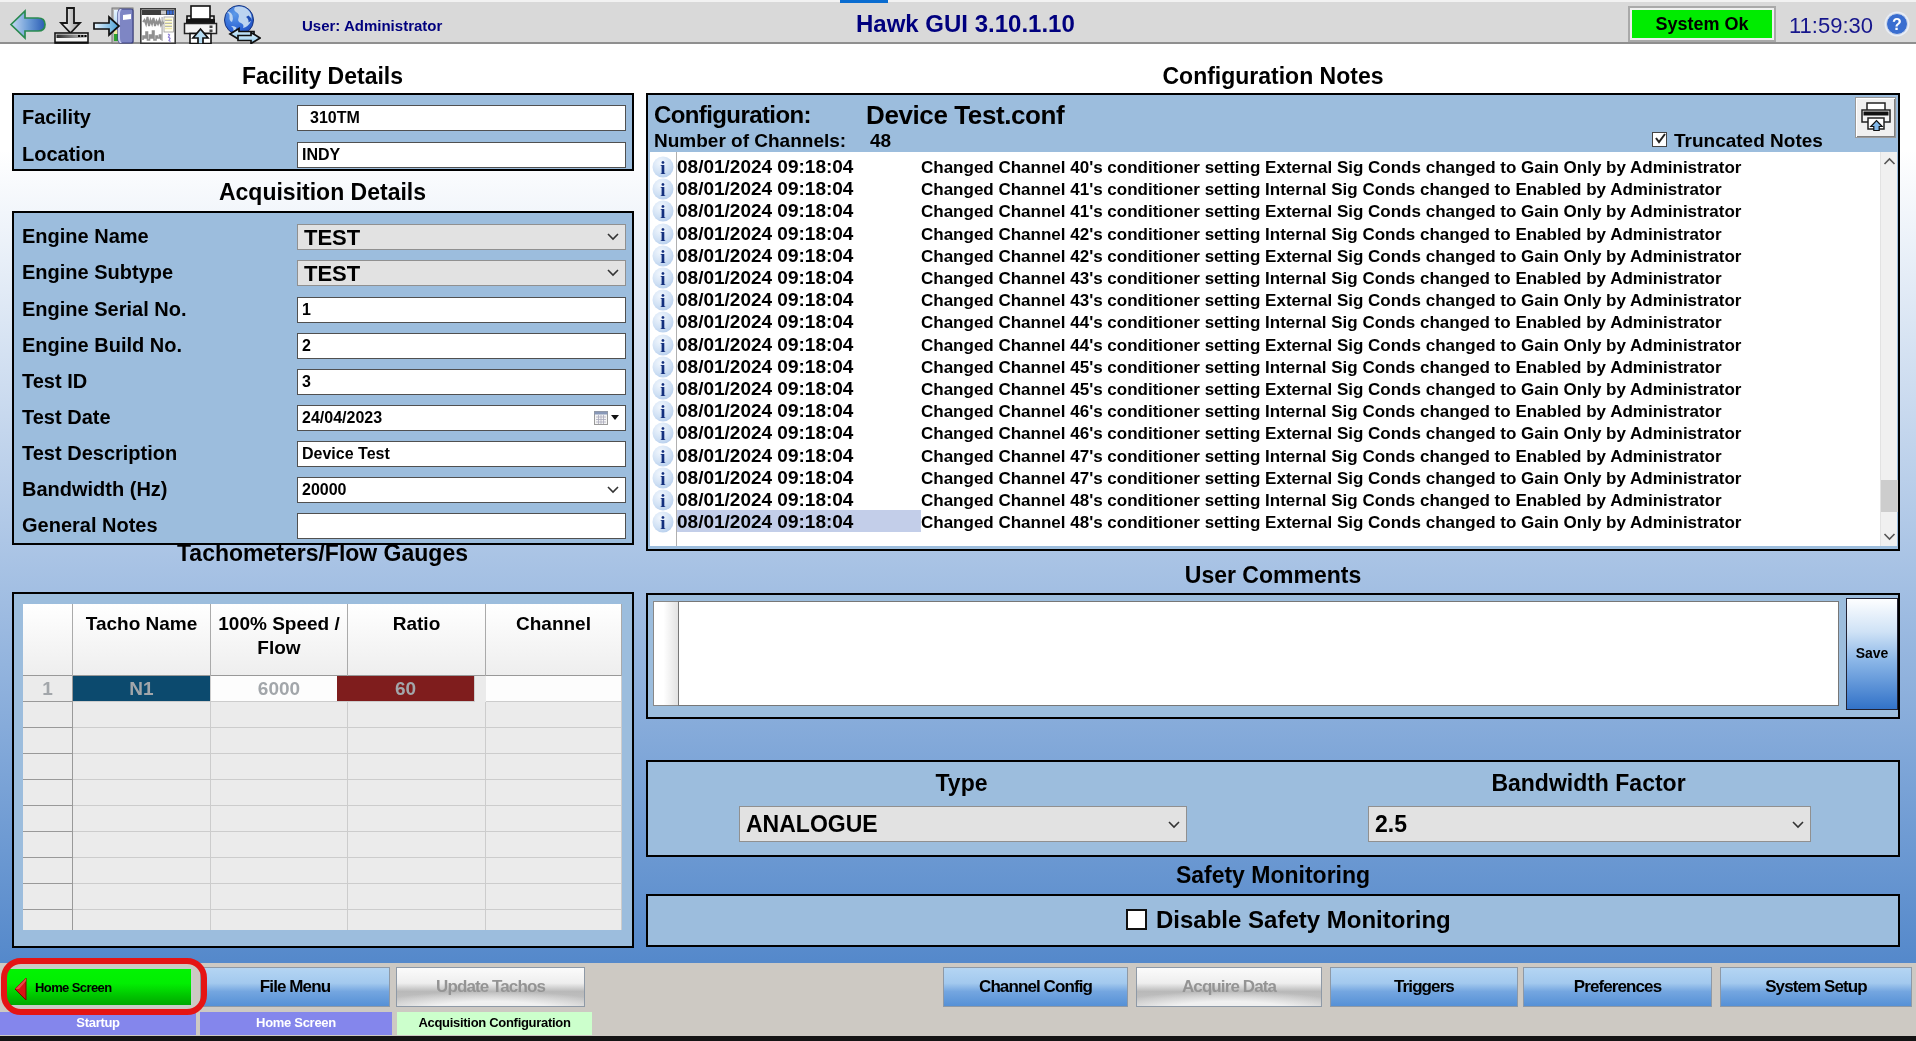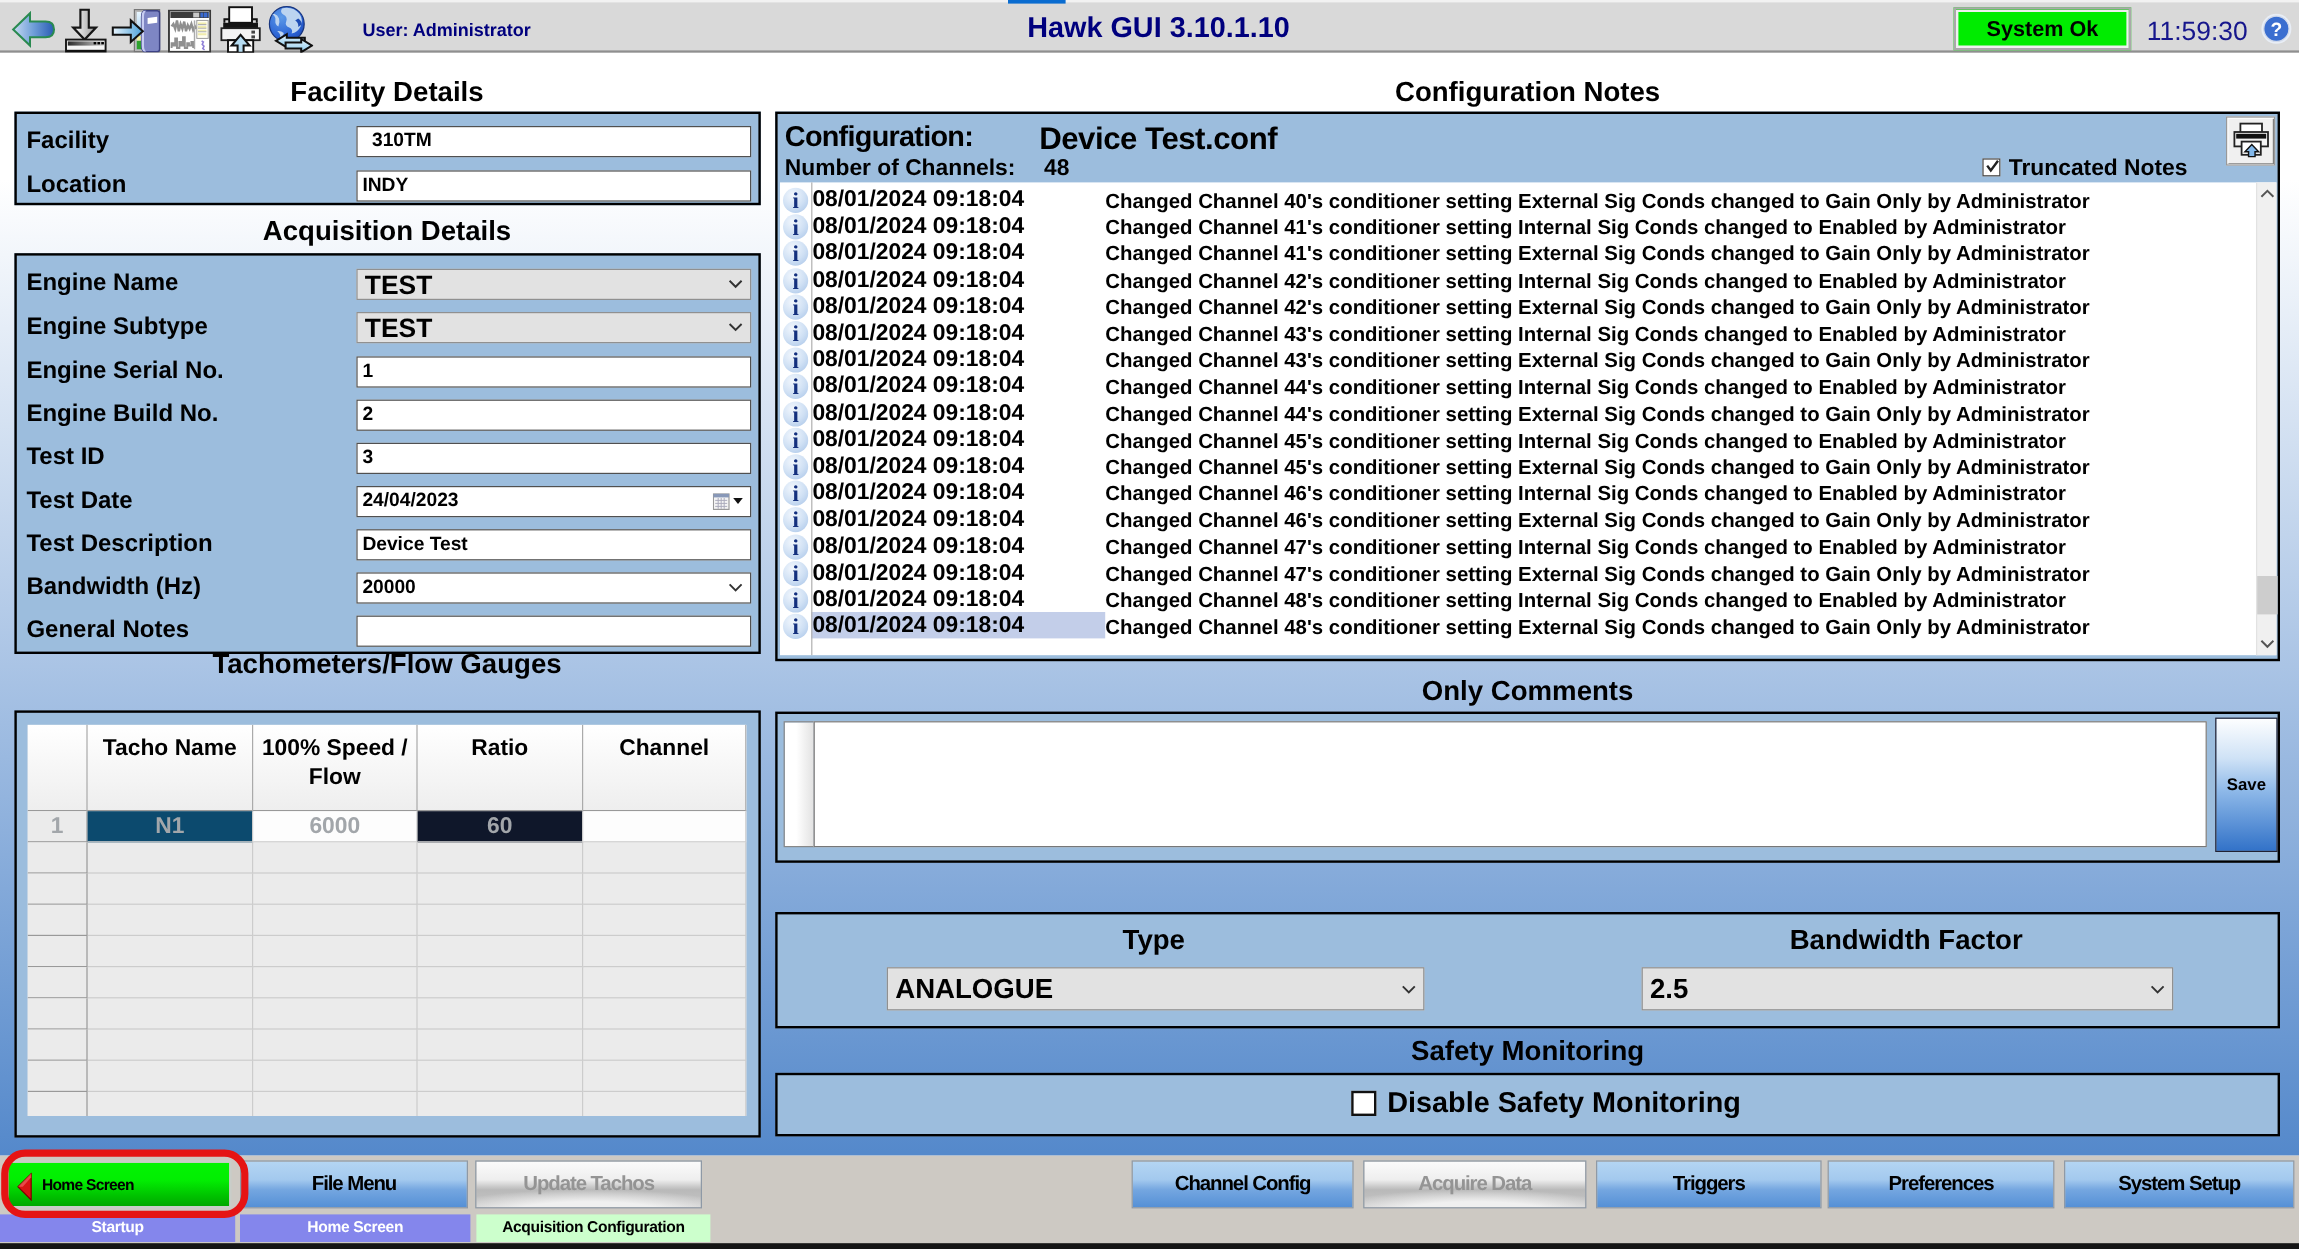--- a/index.html
+++ b/index.html
@@ -266,21 +266,21 @@
           <div class="thc" style="left:0;width:50px;"></div>
           <div class="thc" style="left:50px;width:138px;">Tacho Name</div>
           <div class="thc" style="left:188px;width:137px;">100% Speed /<br>Flow</div>
           <div class="thc" style="left:463px;width:136px;">Channel</div>
           <div class="thc" style="left:325px;width:138px;">Ratio</div>
         </div>
         <div class="trow t1" style="top:72px;">
           <div class="tdc tnum" style="left:0;width:50px;">1</div>
           <div class="tdc" style="left:50px;width:138px;background:#0c4a6e;">N1</div>
           <div class="tdc" style="left:188px;width:137px;background:#fdfdfd;">6000</div>
-          <div class="tdc" style="left:325px;width:138px;background:#0f172a;">60</div>
+          <div class="tdc" style="left:314px;width:138px;background:#7f1d1d;">60</div>
           <div class="tdc" style="left:463px;width:136px;background:#fdfdfd;"></div>
         </div>
         <div class="trow" style="top:98px;height:26px;">
           <div class="tdc tnum" style="left:0;width:50px;"></div>
           <div class="tdc" style="left:50px;width:138px;"></div>
           <div class="tdc" style="left:188px;width:137px;"></div>
           <div class="tdc" style="left:325px;width:138px;"></div>
           <div class="tdc" style="left:463px;width:136px;"></div>
         </div>
         <div class="trow" style="top:124px;height:26px;">
@@ -486,21 +486,21 @@
               <path d="M1.5 7 L6.5 2 L11.5 7" stroke="#555" stroke-width="1.6" fill="none"></path>
             </svg>
         <svg style="position:absolute;left:2px;bottom:5px" width="13" height="9" viewBox="0 0 13 9">
               <path d="M1.5 2 L6.5 7 L11.5 2" stroke="#555" stroke-width="1.6" fill="none"></path>
             </svg>
         <div style="position:absolute;left:0;top:328px;width:17px;height:32px;background:#cdcdcd;"></div>
       </div>
     </div>
   </div>
 
-  <div class="sect-title" id="t-comments">Only Comments</div>
+  <div class="sect-title" id="t-comments">User Comments</div>
   <div class="panel" id="p-comments">
     <div style="position:absolute;left:5px;top:6px;width:26px;height:105px;background:linear-gradient(to right,#ffffff 40%,#e2e2e2);border:1px solid #888;"></div>
     <div style="position:absolute;left:30px;top:6px;width:1161px;height:105px;background:#fff;border:1px solid #777;"></div>
     <div style="position:absolute;left:1198px;top:3px;width:52px;height:112px;background:linear-gradient(to bottom,#fdfeff 0%,#cfe2f6 30%,#8db8e8 55%,#3272c8 100%);border:1px solid #223;text-align:center;font-size:14px;font-weight:bold;line-height:108px;">Save</div>
   </div>
 
   <div class="panel" id="p-source">
     <div style="position:absolute;left:0;top:8px;width:627px;text-align:center;font-size:23px;font-weight:bold;">Type</div>
     <div style="position:absolute;left:627px;top:8px;width:627px;text-align:center;font-size:23px;font-weight:bold;">Bandwidth Factor</div>
     <div class="fdrop" style="left:91px;top:44px;width:448px;height:36px;font-size:23px;padding-top:4px;">ANALOGUE<svg class="chev" style="top:14px" viewBox="0 0 12 8">

